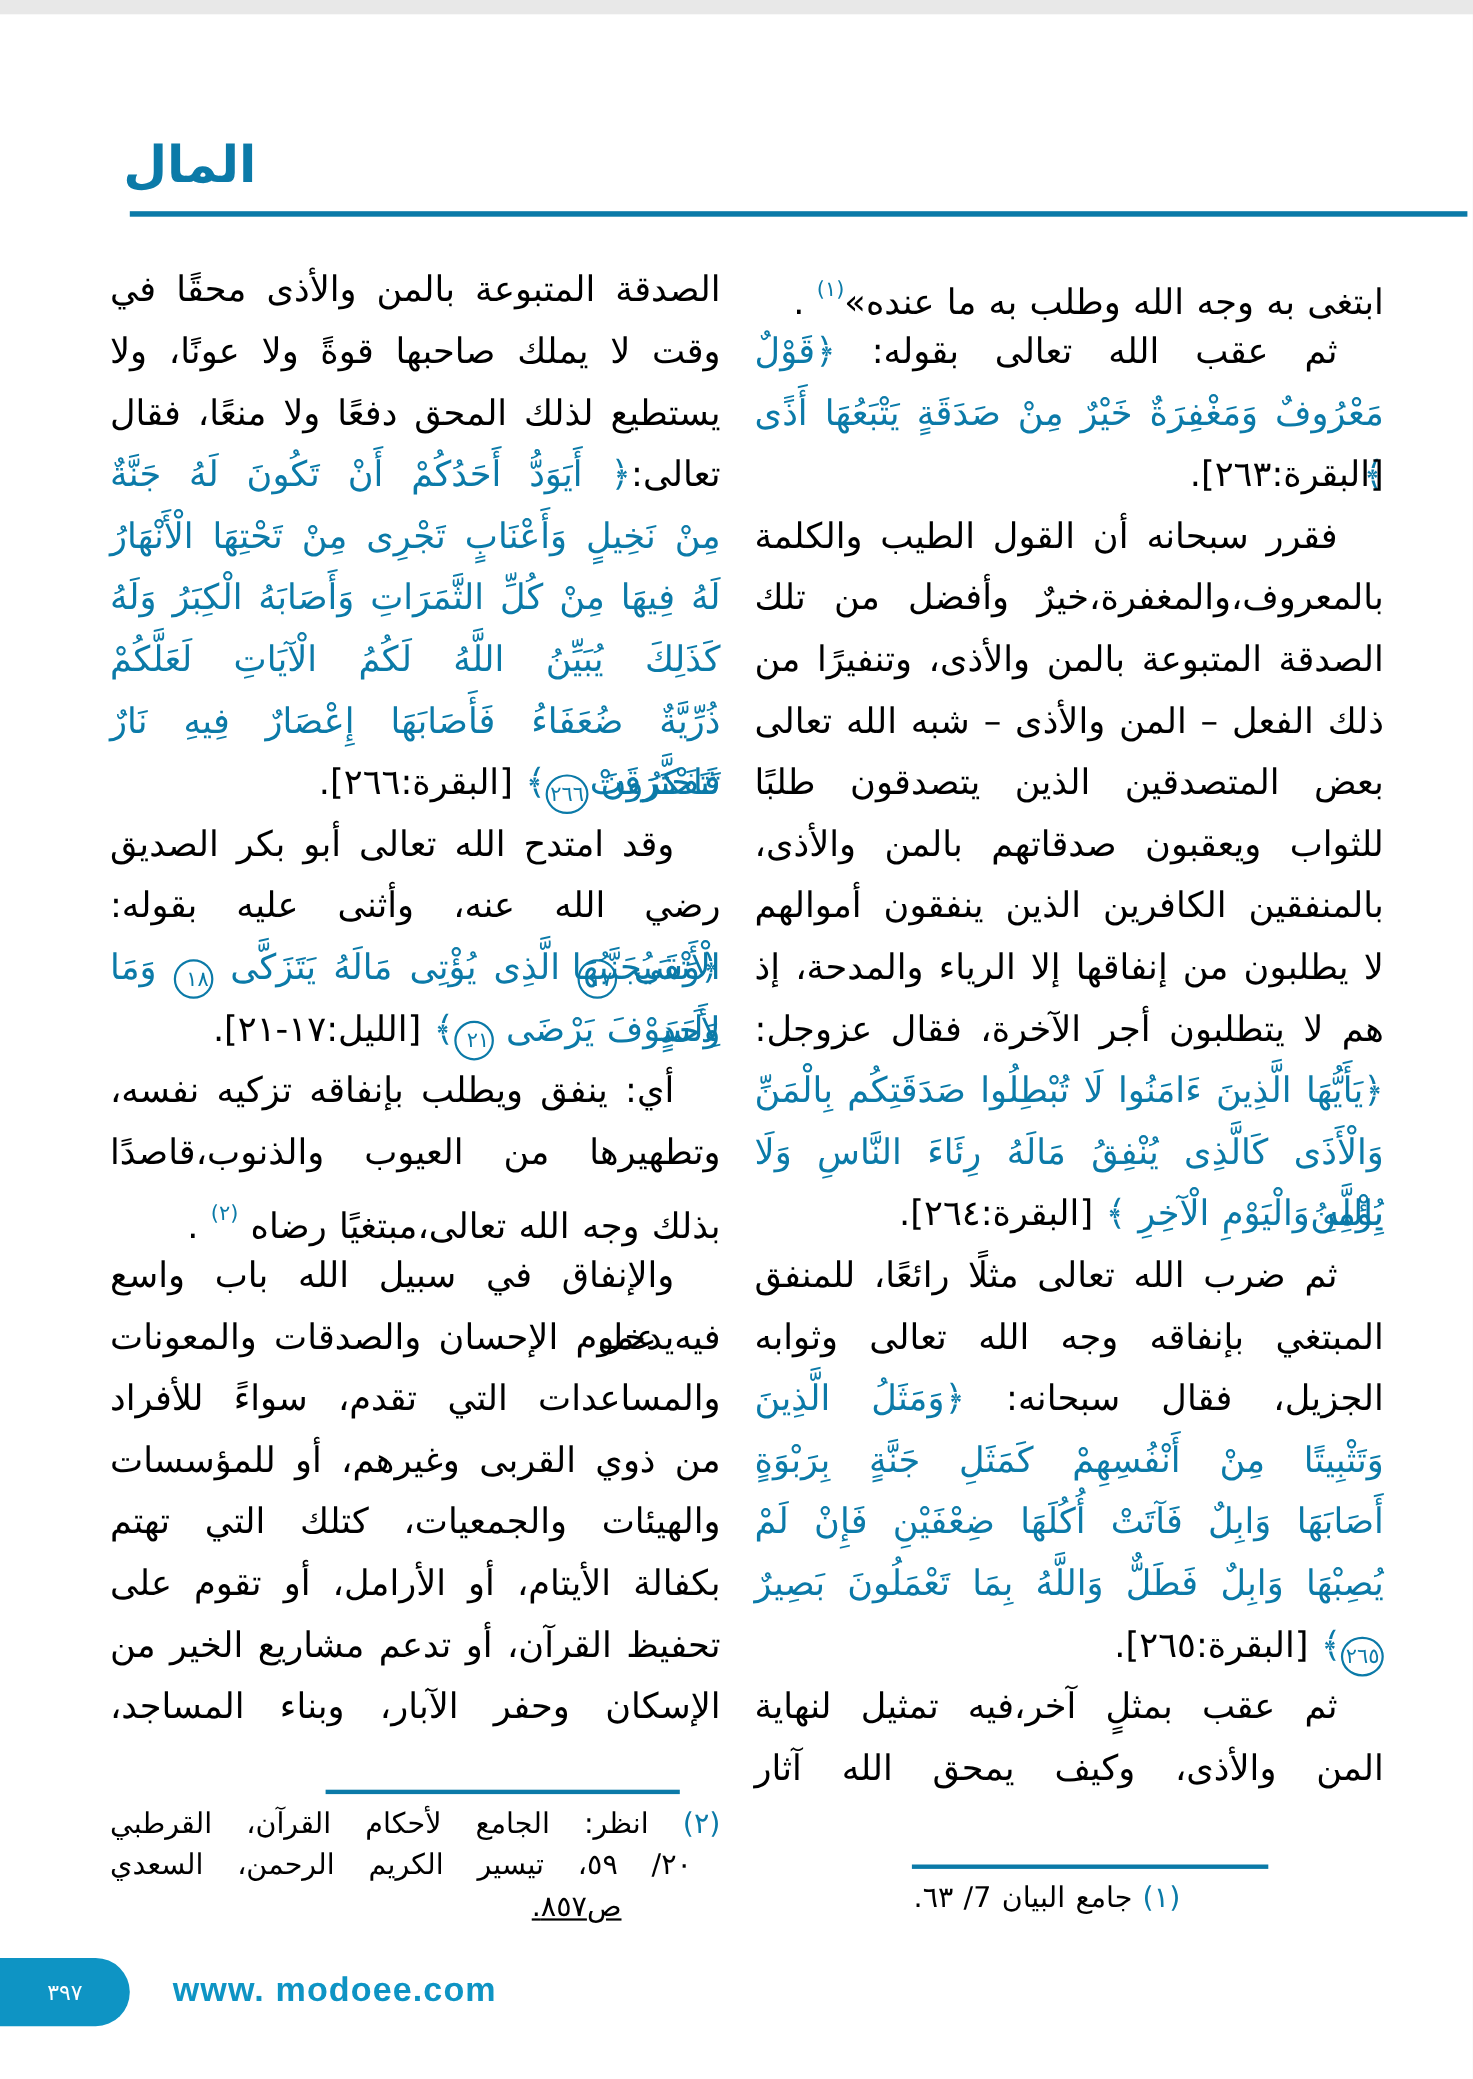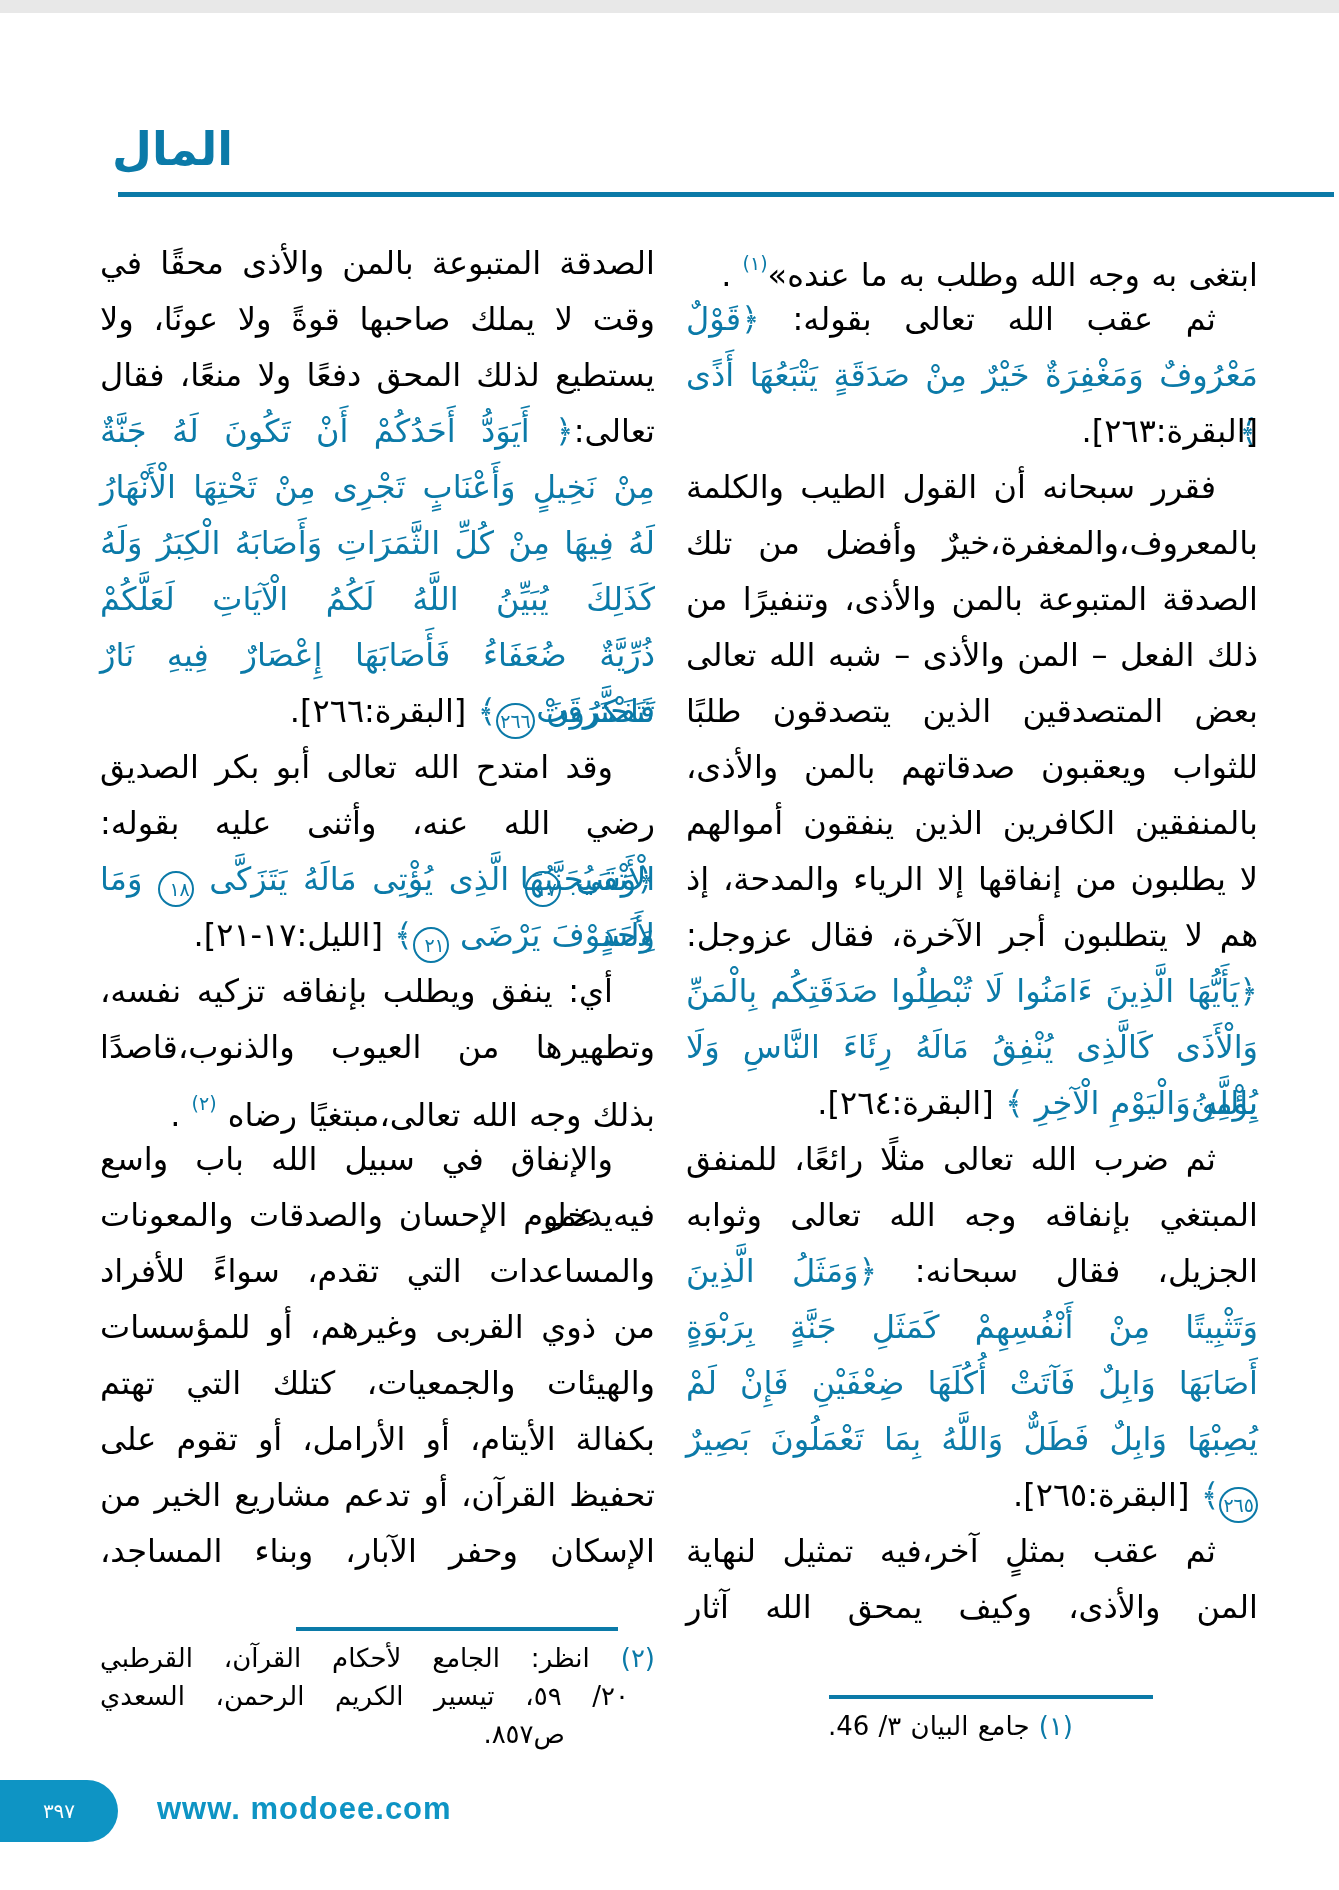--- a/index.html
+++ b/index.html
@@ -39,21 +39,21 @@
     padding:0 2px;
   }
   .fnsep{position:absolute;height:4px;background:var(--accent);}
   .fnsep-l{left:296px;top:1614px;width:322px;}
   .fnsep-r{left:829px;top:1682px;width:324px;}
   .fn{position:absolute;}
   .fn .line{height:38px;line-height:38px;font-size:26px;}
   .fn-l{left:100px;top:1626px;width:555px;}
   .fn-r{left:773px;top:1694px;width:300px;}
   .ind2{padding-right:26px;}
-  .ind3{padding-right:90px;}
+  .ind3{padding-right:90px;text-decoration:underline;}
   .pagetab{
     position:absolute;left:0;top:1767px;width:118px;height:62px;
     background:var(--footer);border-radius:0 31px 31px 0;
     color:#ffffff;font-size:20px;text-align:center;line-height:62px;
   }
   .url{
     position:absolute;left:157px;top:1778px;direction:ltr;
     font-family:"Liberation Sans",sans-serif;font-size:31px;font-weight:bold;
     color:var(--footer);letter-spacing:1px;
   }
@@ -121,20 +121,20 @@
 
   <div class="fnsep fnsep-l"></div>
   <div class="fn fn-l">
       <div class="line jf"><span class="seg-m">(٢)</span><span class="seg-k"> انظر: الجامع لأحكام القرآن، القرطبي</span></div>
       <div class="line jf ind2"><span class="seg-k">٢٠/ ٥٩، تيسير الكريم الرحمن، السعدي</span></div>
       <div class="line end ind3"><span class="seg-k">ص٨٥٧.</span></div>
     </div>
 
   <div class="fnsep fnsep-r"></div>
   <div class="fn fn-r">
-      <div class="line end"><span class="seg-m">(١)</span><span class="seg-k"> جامع البيان ٣/ 46.</span></div>
+      <div class="line end"><span class="seg-m">(١)</span><span class="seg-k"> جامع البيان 7/ ٦٣.</span></div>
     </div>
 
   <div class="pagetab">
     <span>٣٩٧</span>
   </div>
   <div class="url">www. modoee.com</div>
 </div>
 
 </body></html>

